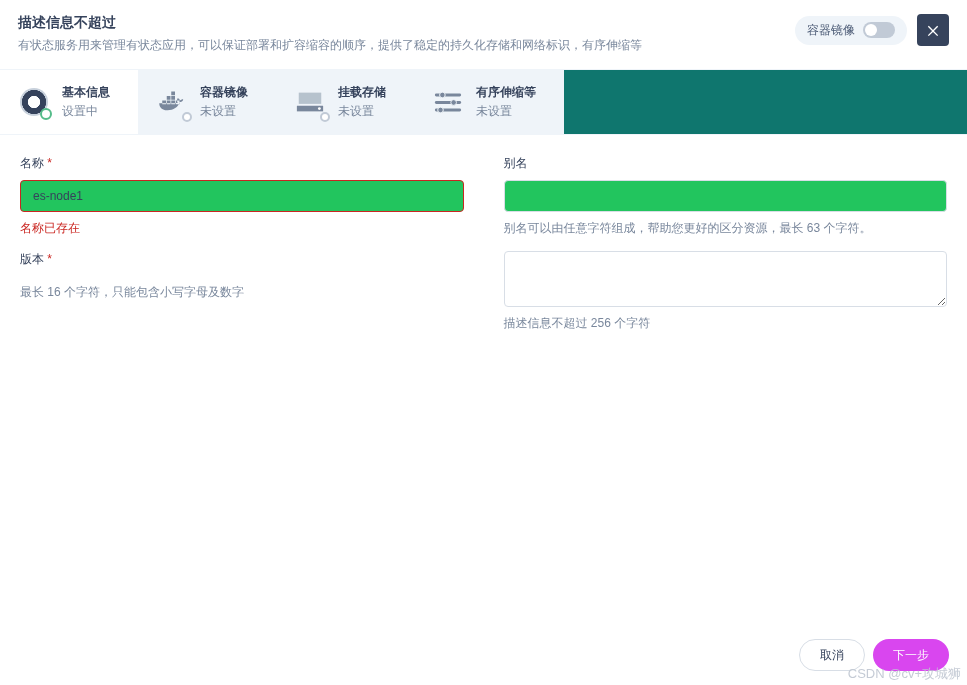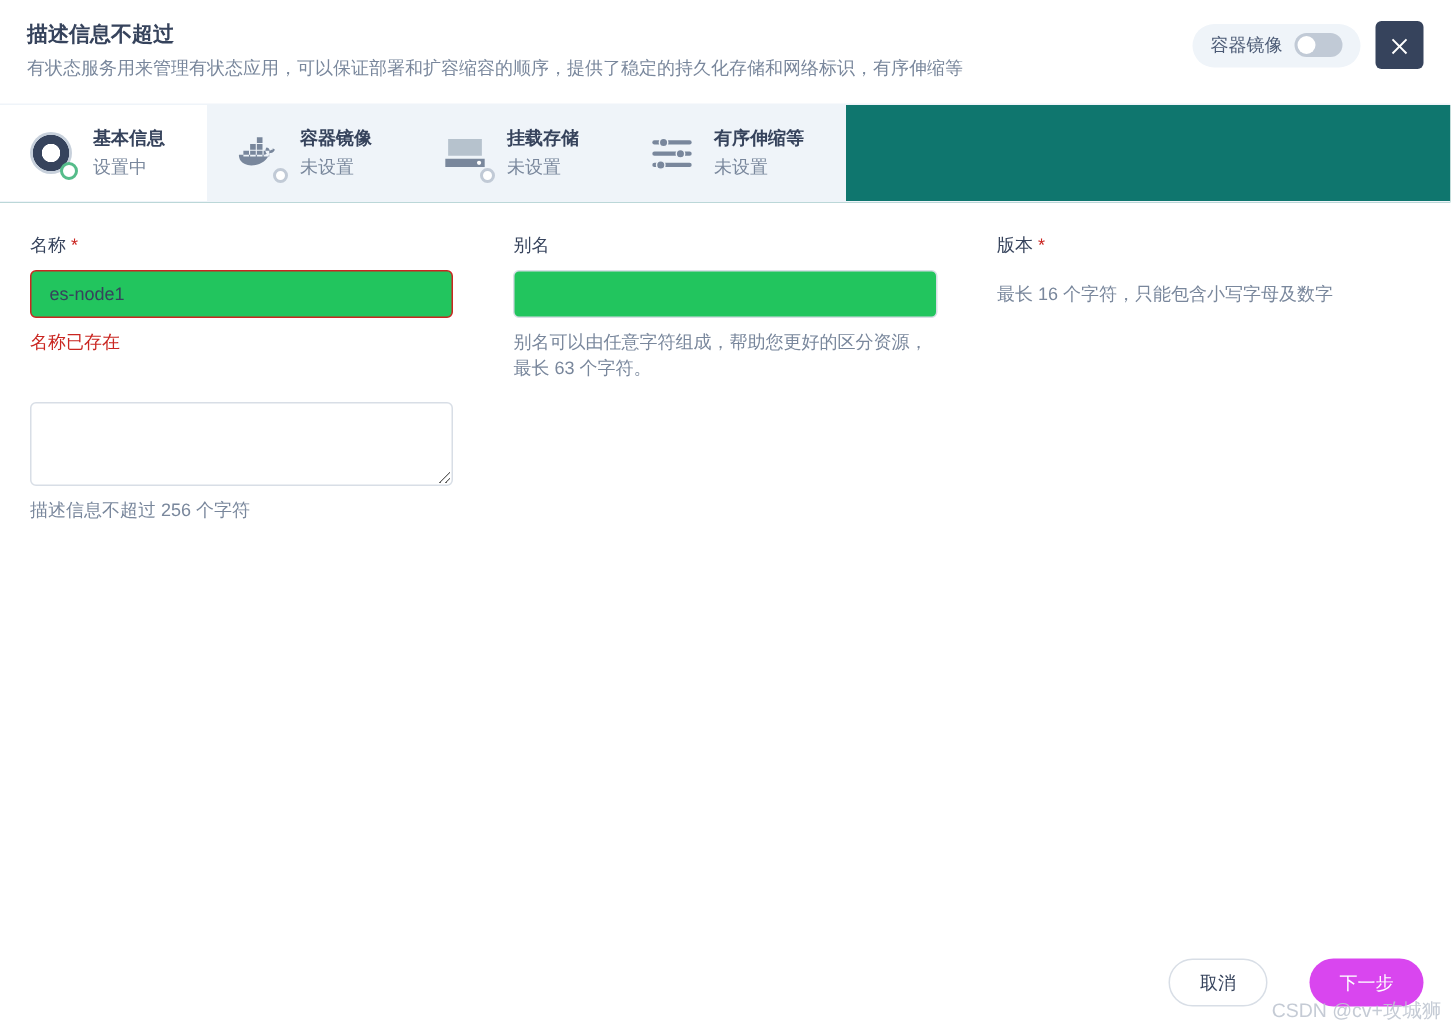--- a/index.html
+++ b/index.html
@@ -159,21 +159,21 @@
       font-size: 12px;
       color: #79879c;
       margin-top: 2px;
     }
 
     
     .content {
       padding: 20px;
       flex: 1;
       display: grid;
-      grid-template-columns: 1fr 1fr 1fr;
+      grid-template-columns: 1fr 1fr;
       gap: 14px 40px;
       align-content: start;
     }
     .field { display: flex; flex-direction: column; }
     .field-label {
       font-size: 12px;
       color: #36435c;
       margin-bottom: 8px;
       font-weight: 500;
     }
@@ -210,21 +210,21 @@
       color: #79879c;
       margin-top: 8px;
     }
     .hint.error { color: #ca2621; }
 
     
     .footer {
       display: flex;
       justify-content: flex-end;
       padding: 14px 18px;
-      gap: 28px;
+      gap: 8px;
     }
     .btn {
       height: 32px;
       padding: 0 20px;
       border-radius: 16px;
       font-size: 12px;
       font-weight: 500;
       cursor: pointer;
       display: flex;
       align-items: center;

